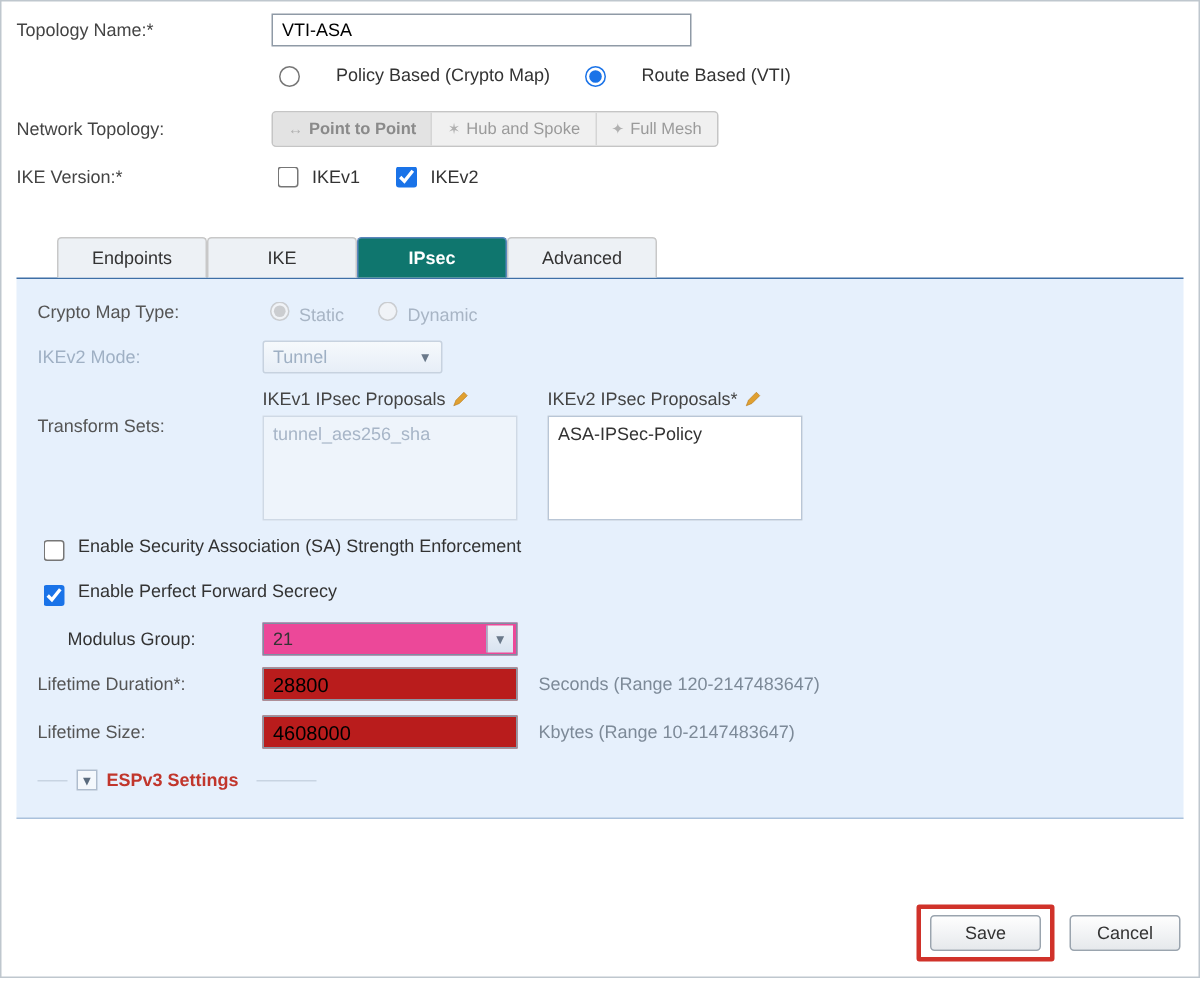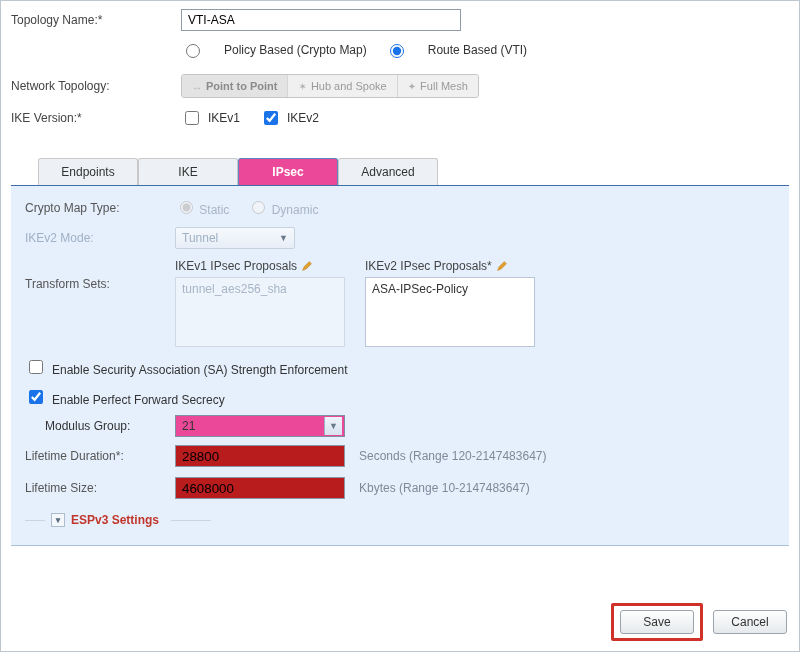--- a/index.html
+++ b/index.html
@@ -83,21 +83,21 @@
     background:#eef0f2;
     color:#333;
     margin-right:0;
     border-top-left-radius:3px;
     border-top-right-radius:3px;
     min-width:100px;
     text-align:center;
     cursor:pointer;
   }
   .tab.active {
-    background:#ec4899;
+    background:#0f766e;
     color:#fff;
     border-color:#5b86bc;
     font-weight:bold;
   }
   .tab.inactive-light {
     background:#edf1f5;
   }
 
   .tab-panel {
     background:#e6f0fc;
@@ -133,21 +133,21 @@
     padding:4px 6px;
     font-size:12px;
   }
   .ts-box.disabled { background:#eef4fb; color:#a7b5c7; border-color:#cfd9e5;}
   .pencil-icon {
     width:12px; height:12px;
     display:inline-block;
   }
   .pencil-icon svg { width:12px; height:12px; }
 
-  .cb-line { display:flex; align-items:flex-end; gap:6px; margin-top:10px; }
+  .cb-line { display:flex; align-items:flex-start; gap:6px; margin-top:10px; }
   .sub-row { display:flex; align-items:center; margin-top:8px; margin-left:20px;}
   .sub-lbl { width:130px; }
 
   .sel-modulus {
     width:170px; height:22px;
     border:1px solid #7e8fa2;
     background:#ec4899;
     display:flex; align-items:center; justify-content:space-between;
     padding:0 6px;
   }

